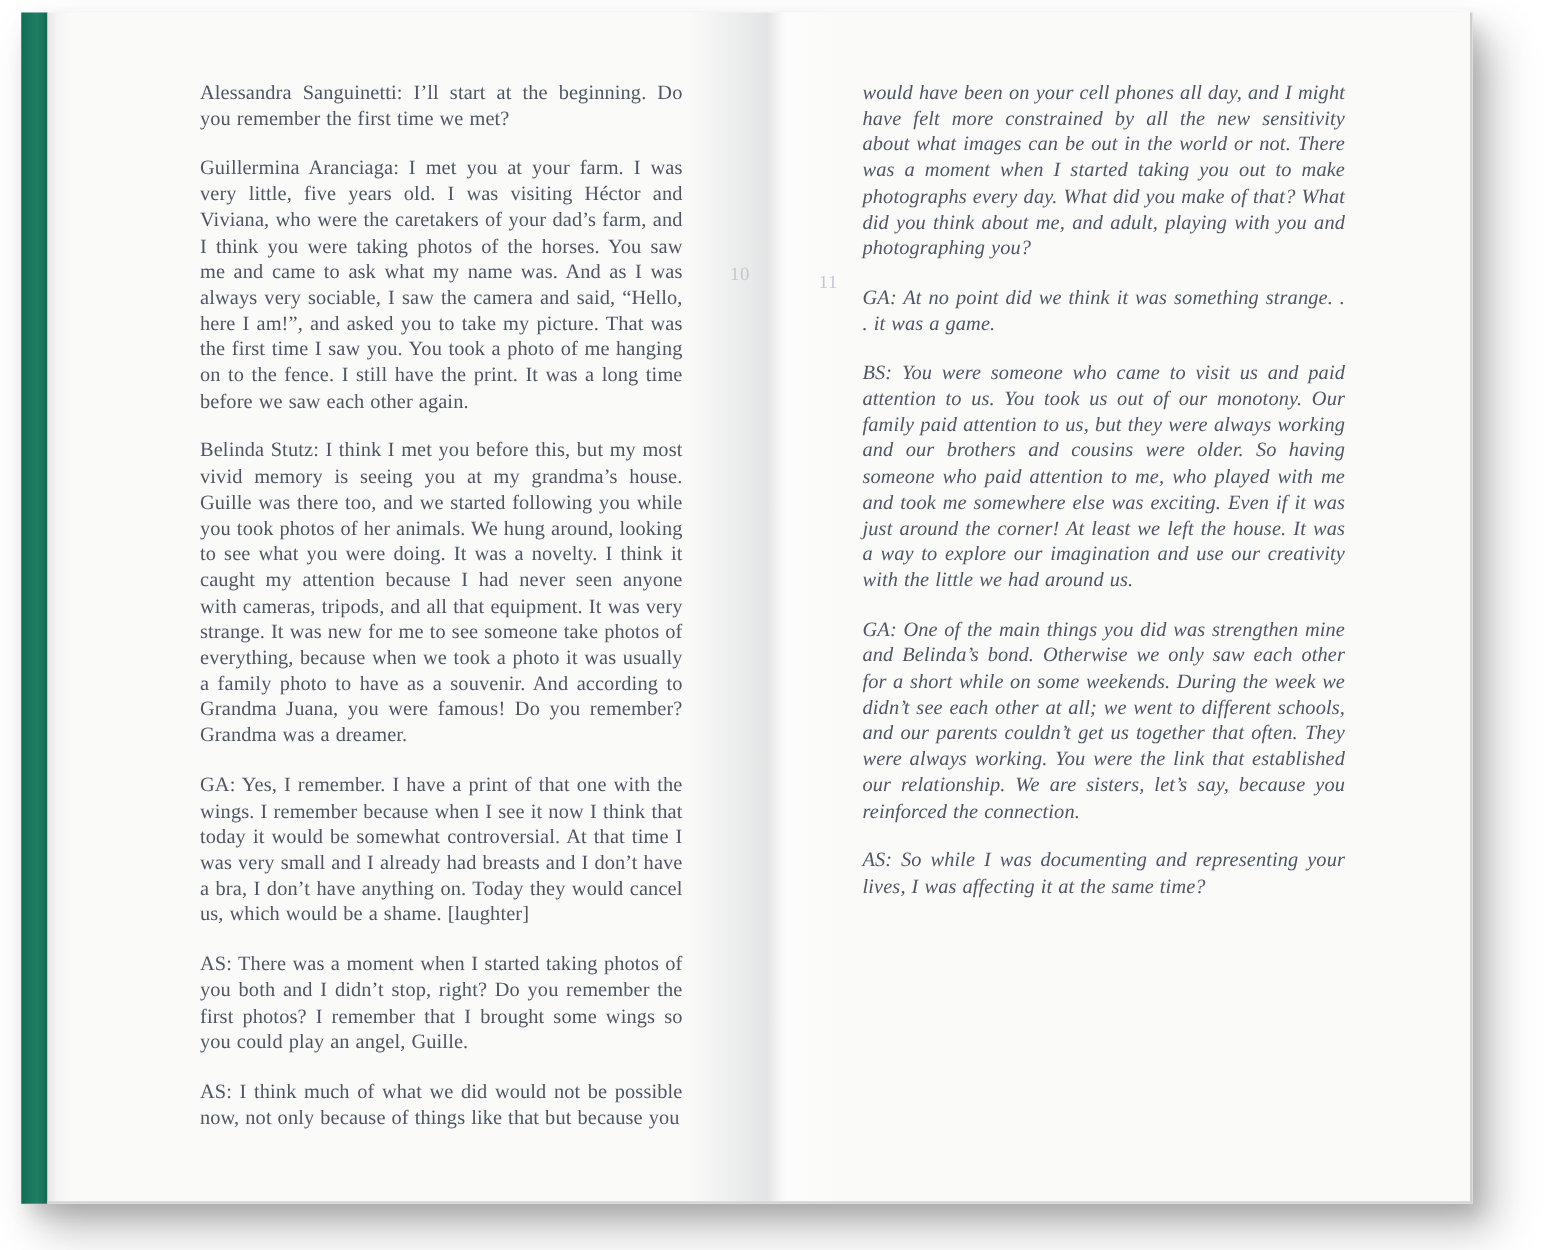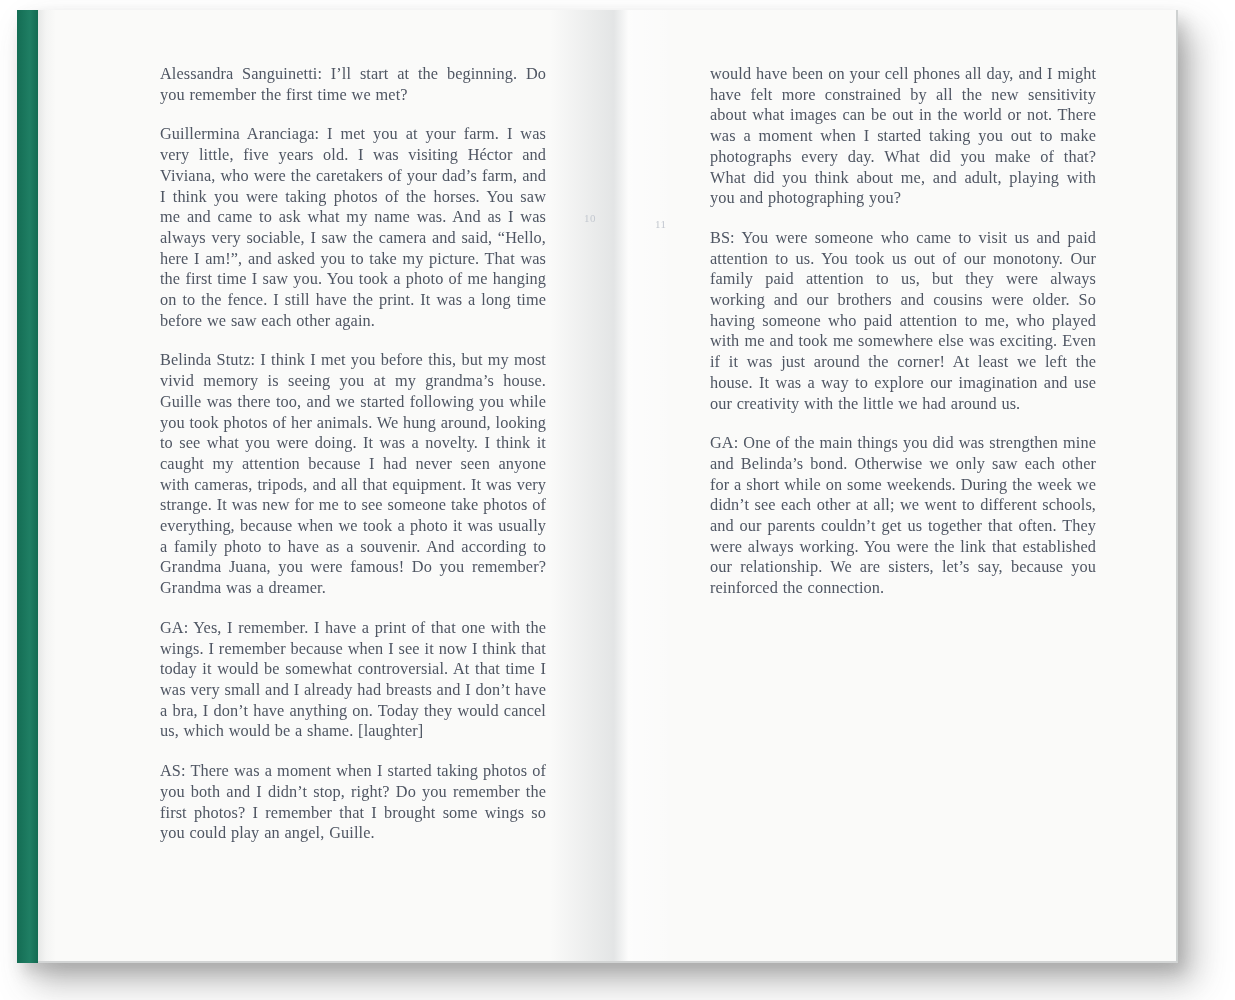--- a/index.html
+++ b/index.html
@@ -46,53 +46,56 @@
   .text-col {
     position: absolute; top: 54px; width: 386px;
     color: var(--text);
     font-size: 16.3px;
     line-height: 20.7px;
     text-align: justify;
     letter-spacing: 0.1px;
     word-spacing: 0.6px;
   }
   .text-col-left  { left: 122px; }
-  .text-col-right { left: 672px; }
+  .text-col-right { left: 652px; font-style: italic; }
   .text-col .para { margin: 0 0 19px 0; }
   .text-col .para:last-child { margin-bottom: 0; }
 
   .pagenum {
     position: absolute;
-    font-size: 11px;
+    font-size: 15px;
     color: var(--pagenum);
     letter-spacing: 0.5px;
   }
   .pagenum-left  { left: 546px; top: 202px; }
   .pagenum-right { left: 601px; top: 208px; margin-left: 16px; }
 </style>
 </head>
 <body>
 
 <div class="photo-stage">
   <div class="book">
     <div class="spine"></div>
     <div class="pages">
 
       <div class="text-col text-col-left">
           <p class="para">Alessandra Sanguinetti: I’ll start at the beginning. Do you remember the first time we met?</p>
           <p class="para">Guillermina Aranciaga: I met you at your farm. I was very little, five years old. I was visiting Héctor and Viviana, who were the caretakers of your dad’s farm, and I think you were taking photos of the horses. You saw me and came to ask what my name was. And as I was always very sociable, I saw the camera and said, “Hello, here I am!”, and asked you to take my picture. That was the first time I saw you. You took a photo of me hanging on to the fence. I still have the print. It was a long time before we saw each other again.</p>
           <p class="para">Belinda Stutz: I think I met you before this, but my most vivid memory is seeing you at my grandma’s house. Guille was there too, and we started following you while you took photos of her animals. We hung around, looking to see what you were doing. It was a novelty. I think it caught my attention because I had never seen anyone with cameras, tripods, and all that equipment. It was very strange. It was new for me to see someone take photos of everything, because when we took a photo it was usually a family photo to have as a souvenir. And according to Grandma Juana, you were famous! Do you remember? Grandma was a dreamer.</p>
           <p class="para">GA: Yes, I remember. I have a print of that one with the wings. I remember because when I see it now I think that today it would be somewhat controversial. At that time I was very small and I already had breasts and I don’t have a bra, I don’t have anything on. Today they would cancel us, which would be a shame. [laughter]</p>
           <p class="para">AS: There was a moment when I started taking photos of you both and I didn’t stop, right? Do you remember the first photos? I remember that I brought some wings so you could play an angel, Guille.</p>
+          <p class="para">AS: I think much of what we did would not be possible now, not only because of things like that but because you</p>
         </div>
 
       <div class="text-col text-col-right">
           <p class="para">would have been on your cell phones all day, and I might have felt more constrained by all the new sensitivity about what images can be out in the world or not. There was a moment when I started taking you out to make photographs every day. What did you make of that? What did you think about me, and adult, playing with you and photographing you?</p>
+          <p class="para">GA: At no point did we think it was something strange. . . it was a game.</p>
           <p class="para">BS: You were someone who came to visit us and paid attention to us. You took us out of our monotony. Our family paid attention to us, but they were always working and our brothers and cousins were older. So having someone who paid attention to me, who played with me and took me somewhere else was exciting. Even if it was just around the corner! At least we left the house. It was a way to explore our imagination and use our creativity with the little we had around us.</p>
           <p class="para">GA: One of the main things you did was strengthen mine and Belinda’s bond. Otherwise we only saw each other for a short while on some weekends. During the week we didn’t see each other at all; we went to different schools, and our parents couldn’t get us together that often. They were always working. You were the link that established our relationship. We are sisters, let’s say, because you reinforced the connection.</p>
+          <p class="para">AS: So while I was documenting and representing your lives, I was affecting it at the same time?</p>
         </div>
 
       <span class="pagenum pagenum-left">10</span>
 
       <span class="pagenum pagenum-right">11</span>
 
     </div>
   </div>
 </div>
 

